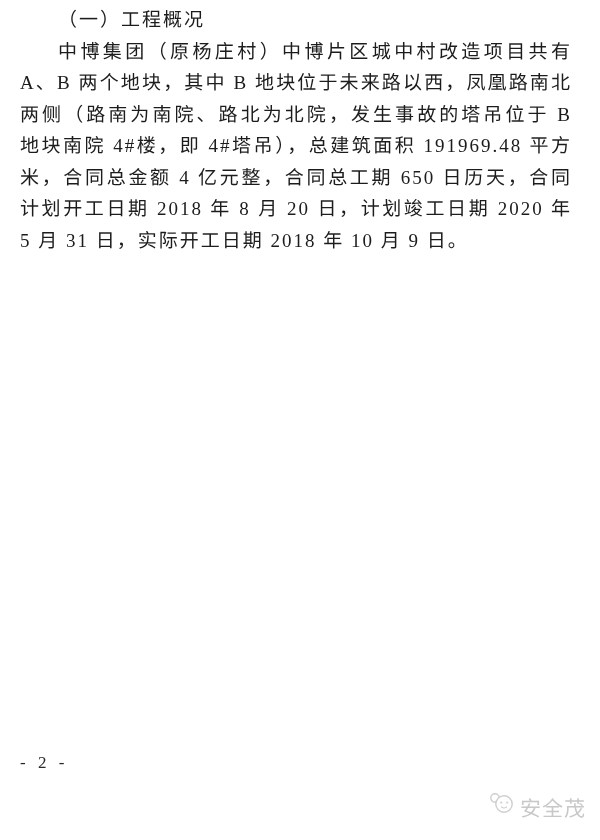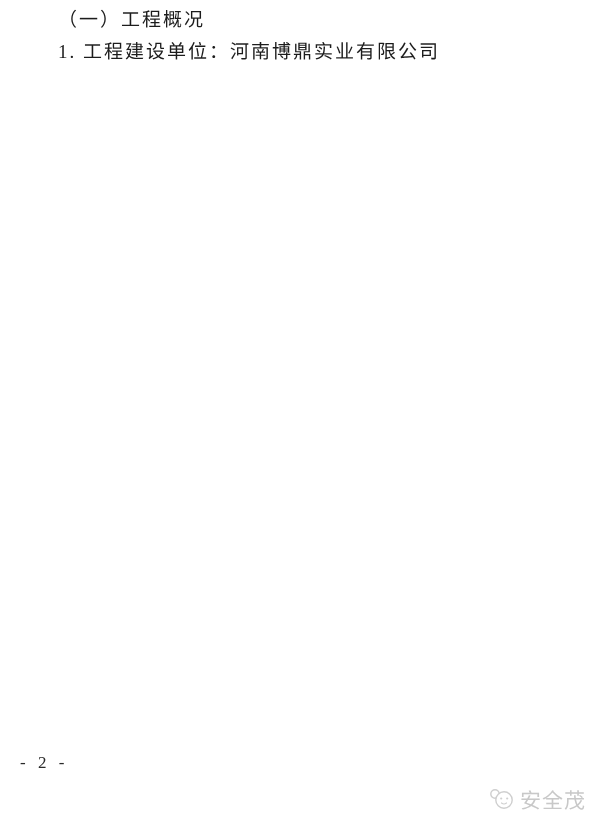--- a/index.html
+++ b/index.html
@@ -41,29 +41,30 @@
     align-items:center;
     gap:5px;
     color:#c8c8c8;
   }
   .wm-icon{display:inline-flex;width:26px;height:26px;}
   .wm-icon svg{width:100%;height:100%;}
   .wm-text{
     font-size:21px;
     letter-spacing:1px;
     font-family:"Liberation Serif","DejaVu Serif",serif;
+    margin-top:8px;
   }
 </style>
 </head>
 <body>
 
 <div class="page">
   <div class="content">
     <p>（一）工程概况</p>
-    <p>1. 工程建设单位：河南博鼎实业有限公司</p>
+    <p>中博集团（原杨庄村）中博片区城中村改造项目共有 A、B 两个地块，其中 B 地块位于未来路以西，凤凰路南北两侧（路南为南院、路北为北院，发生事故的塔吊位于 B 地块南院 4#楼，即 4#塔吊），总建筑面积 191969.48 平方米，合同总金额 4 亿元整，合同总工期 650 日历天，合同计划开工日期 2018 年 8 月 20 日，计划竣工日期 2020 年 5 月 31 日，实际开工日期 2018 年 10 月 9 日。</p>
   </div>
 
   <div class="footer-pagenum">- 2 -</div>
 
   <div class="watermark">
     <span class="wm-icon">
       <svg viewBox="0 0 26 26" xmlns="http://www.w3.org/2000/svg" fill="none">
         <circle cx="6" cy="8" r="4.2" stroke="#cfcfcf" stroke-width="1.4"></circle>
         <circle cx="15" cy="14" r="8.2" stroke="#cfcfcf" stroke-width="1.4" fill="#ffffff"></circle>
         <circle cx="12.2" cy="12.5" r="1.1" fill="#cfcfcf"></circle>

